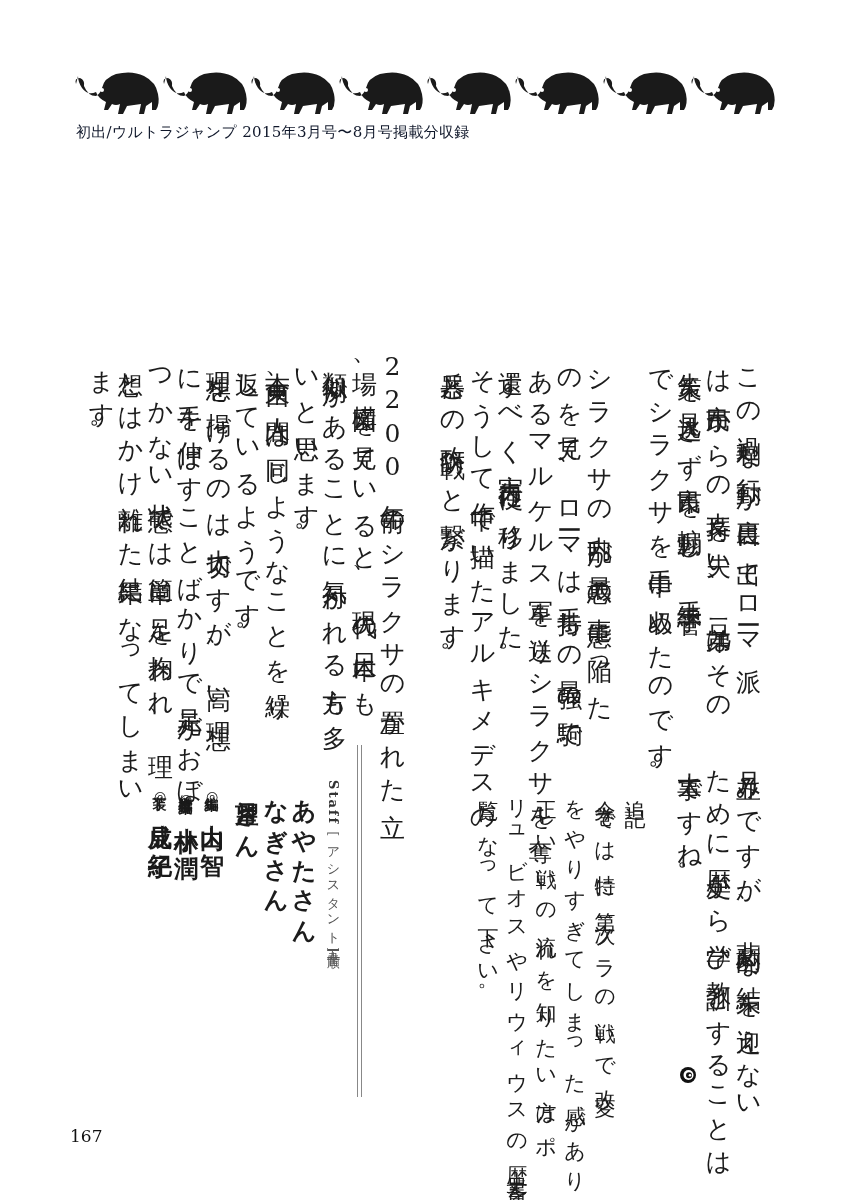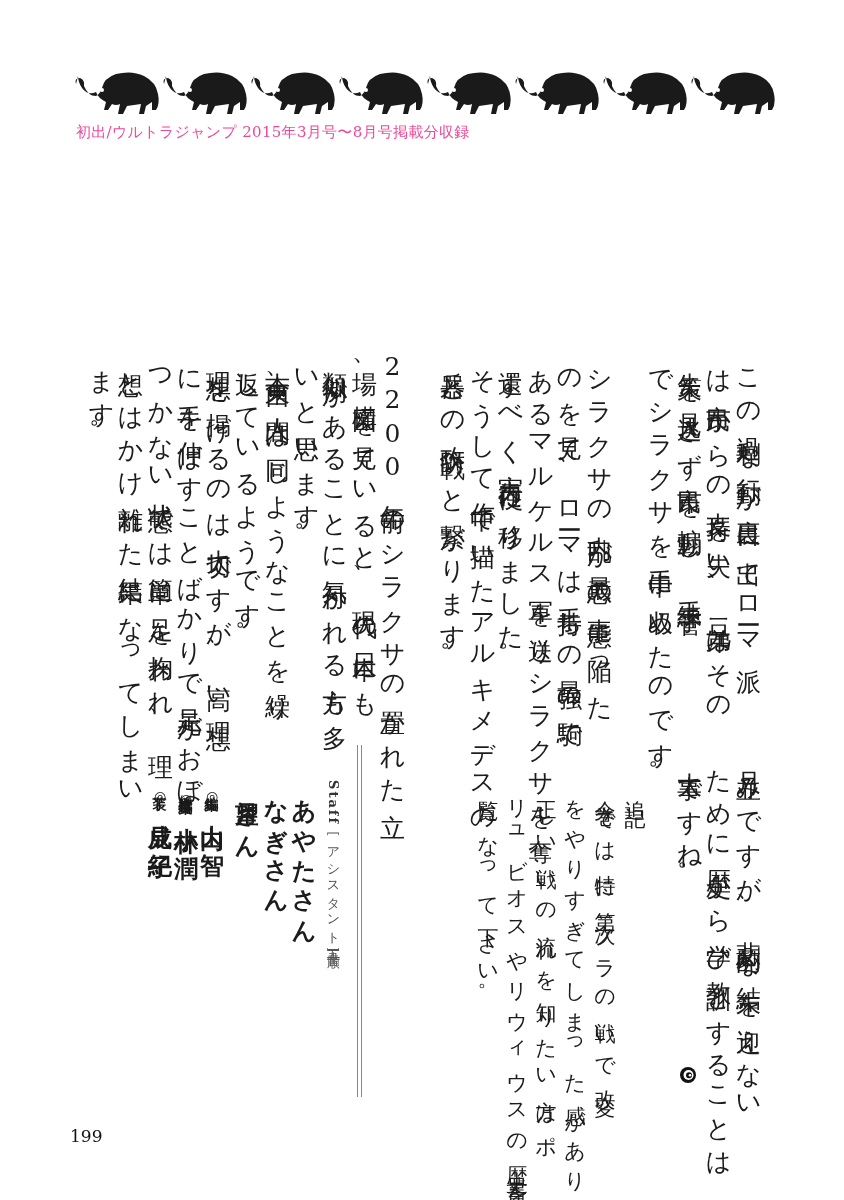--- a/index.html
+++ b/index.html
@@ -1,19 +1,19 @@
 <!DOCTYPE html>
 <html><head>
 <meta charset="utf-8">
 <style>
   html,body{margin:0;padding:0;background:#ffffff;}
   body{width:844px;height:1200px;position:relative;overflow:hidden;font-family:"DejaVu Serif","Liberation Serif",serif;color:#1a1a1a;}
   .frieze{position:absolute;left:72px;top:64px;width:704px;height:56px;display:flex;justify-content:space-between;}
   .elephant{width:88px;height:56px;}
-  .caption{position:absolute;left:76px;top:123px;font-size:15px;letter-spacing:0.3px;color:#ec4899;white-space:nowrap;}
+  .caption{position:absolute;left:76px;top:123px;font-size:15px;letter-spacing:0.3px;color:#0f172a;white-space:nowrap;}
   .col{position:absolute;writing-mode:vertical-rl;text-orientation:upright;font-size:25px;line-height:29px;width:29px;letter-spacing:4.3px;white-space:nowrap;color:#1c1c1c;}
   .col.sm{font-size:21px;letter-spacing:6.5px;}
   .bold{font-weight:bold;}
   .staff-label{position:absolute;left:324px;top:780px;writing-mode:vertical-rl;font-size:13px;color:#555;letter-spacing:2px;white-space:nowrap;}
   .staff-label b{color:#333;font-weight:bold;}
   .divider{position:absolute;left:357px;top:745px;width:5px;height:352px;border-left:1.5px solid #888;border-right:1.5px solid #888;box-sizing:border-box;}
   .credit{position:absolute;writing-mode:vertical-rl;text-orientation:upright;white-space:nowrap;font-weight:bold;}
   .credit .role{font-size:14px;letter-spacing:1px;}
   .credit .name{font-size:24px;letter-spacing:2px;}
   .endmark{position:absolute;left:679px;top:1066px;width:18px;height:18px;}
@@ -114,13 +114,13 @@
 <div class="credit" style="left:196px;top:786px;">
   <span class="role">編集◎</span><span class="name">山内　智</span>
 </div>
 <div class="credit" style="left:170px;top:786px;">
   <span class="role">単行本編集◎</span><span class="name">小林　潤</span>
 </div>
 <div class="credit" style="left:144px;top:786px;">
   <span class="role">装丁◎</span><span class="name">成見　紀子</span>
 </div>
 
-<div class="pageno">199</div>
+<div class="pageno">167</div>
 
 </body></html>

